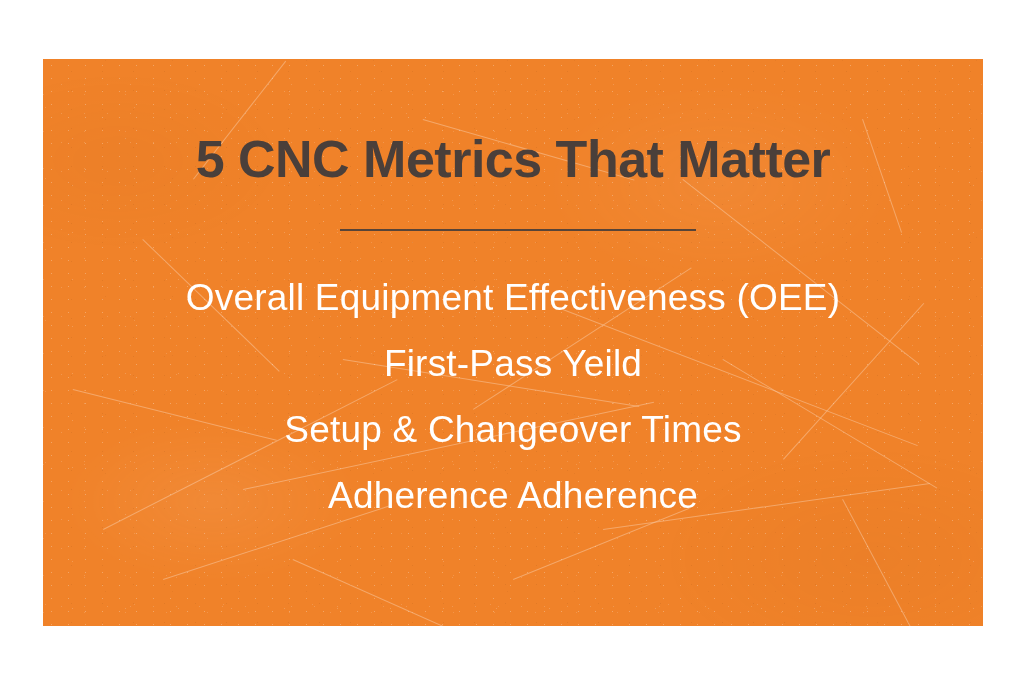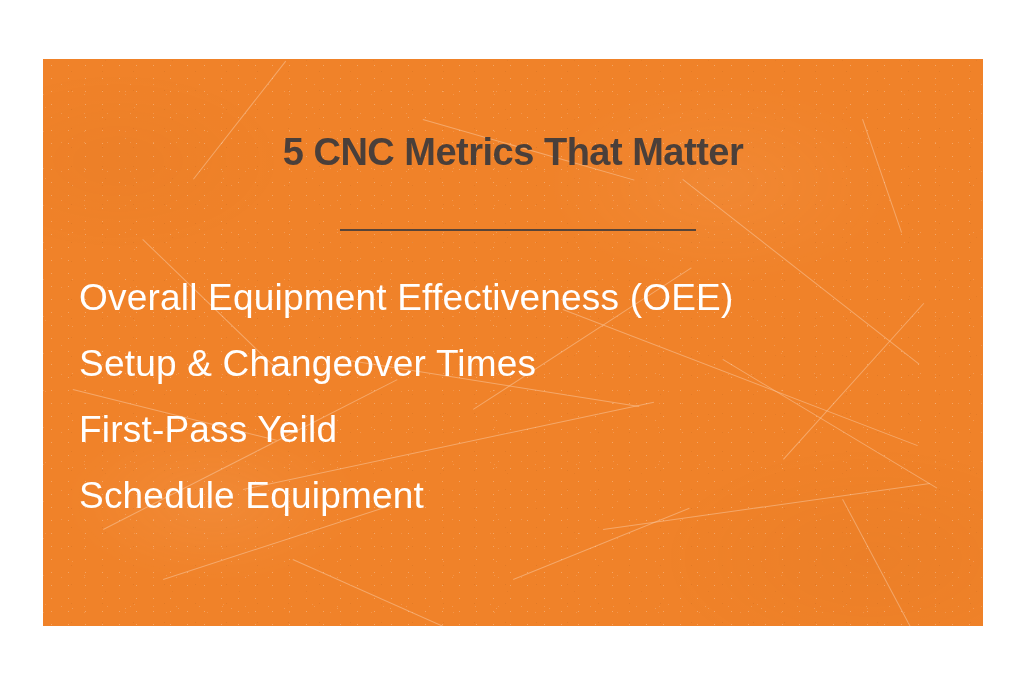--- a/index.html
+++ b/index.html
@@ -89,21 +89,21 @@
     transform-origin: 0 0;
   }
 
   
   .title {
     position: absolute;
     left: 0;
     top: 74px;
     width: 940px;
     text-align: center;
-    font-size: 38px;
+    font-size: 52px;
     line-height: 1;
     font-weight: 700;
     letter-spacing: -0.5px;
     color: #4a3f3a;
     font-family: "Liberation Sans", "DejaVu Sans", sans-serif;
     white-space: nowrap;
   }
 
   
   .divider {
@@ -115,22 +115,21 @@
     background: #4a3f3a;
     opacity: .92;
   }
 
   
   .metrics {
     position: absolute;
     left: 0;
     top: 206px;
     width: 940px;
-    text-align: left;
-    padding-left: 36px;
+    text-align: center;
   }
   .metric {
     display: block;
     font-size: 37px;
     line-height: 66px;
     font-weight: 300;
     letter-spacing: .2px;
     color: #ffffff;
     font-family: "Liberation Sans", "DejaVu Sans", sans-serif;
     white-space: nowrap;
@@ -167,19 +166,19 @@
       <i style="left:470px; top:520px; width:190px; transform:rotate(-22deg);"></i>
       <i style="left:680px; top:300px; width:250px; transform:rotate(31deg);"></i>
     </div>
 
     <div class="title">5 CNC Metrics That Matter</div>
 
     <div class="divider"></div>
 
     <div class="metrics">
       <span class="metric">Overall Equipment Effectiveness (OEE)</span>
+      <span class="metric">First-Pass Yeild</span>
       <span class="metric">Setup &amp; Changeover Times</span>
-      <span class="metric">First-Pass Yeild</span>
-      <span class="metric">Schedule Equipment</span>
+      <span class="metric">Adherence Adherence</span>
     </div>
 
   </div>
 </div>
 
 </body></html>

